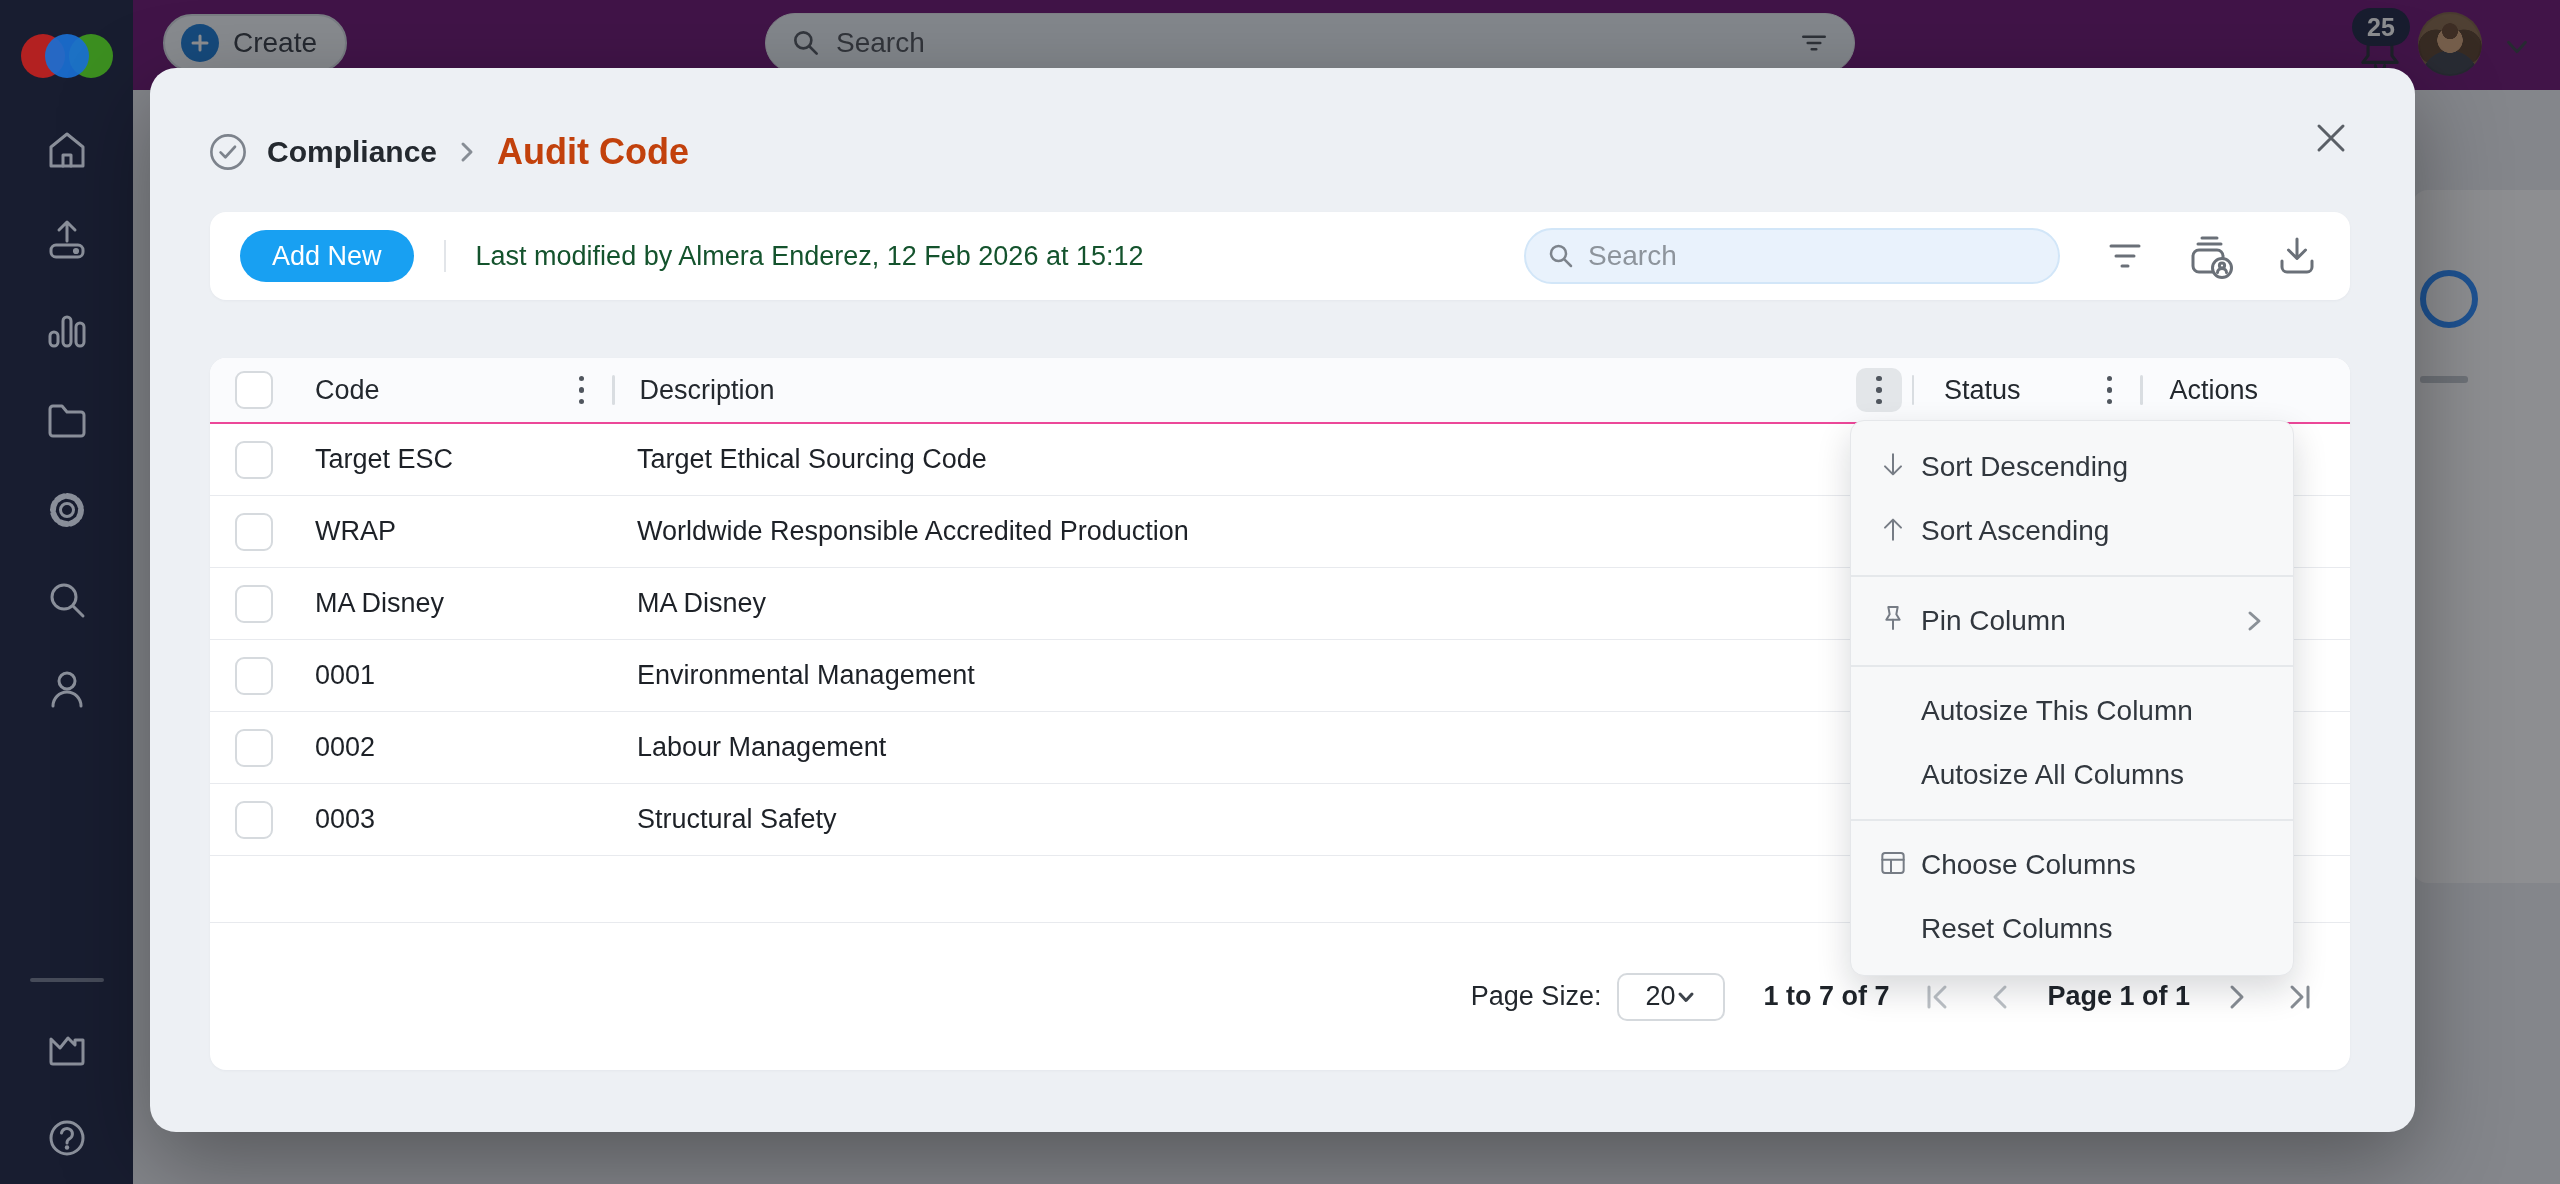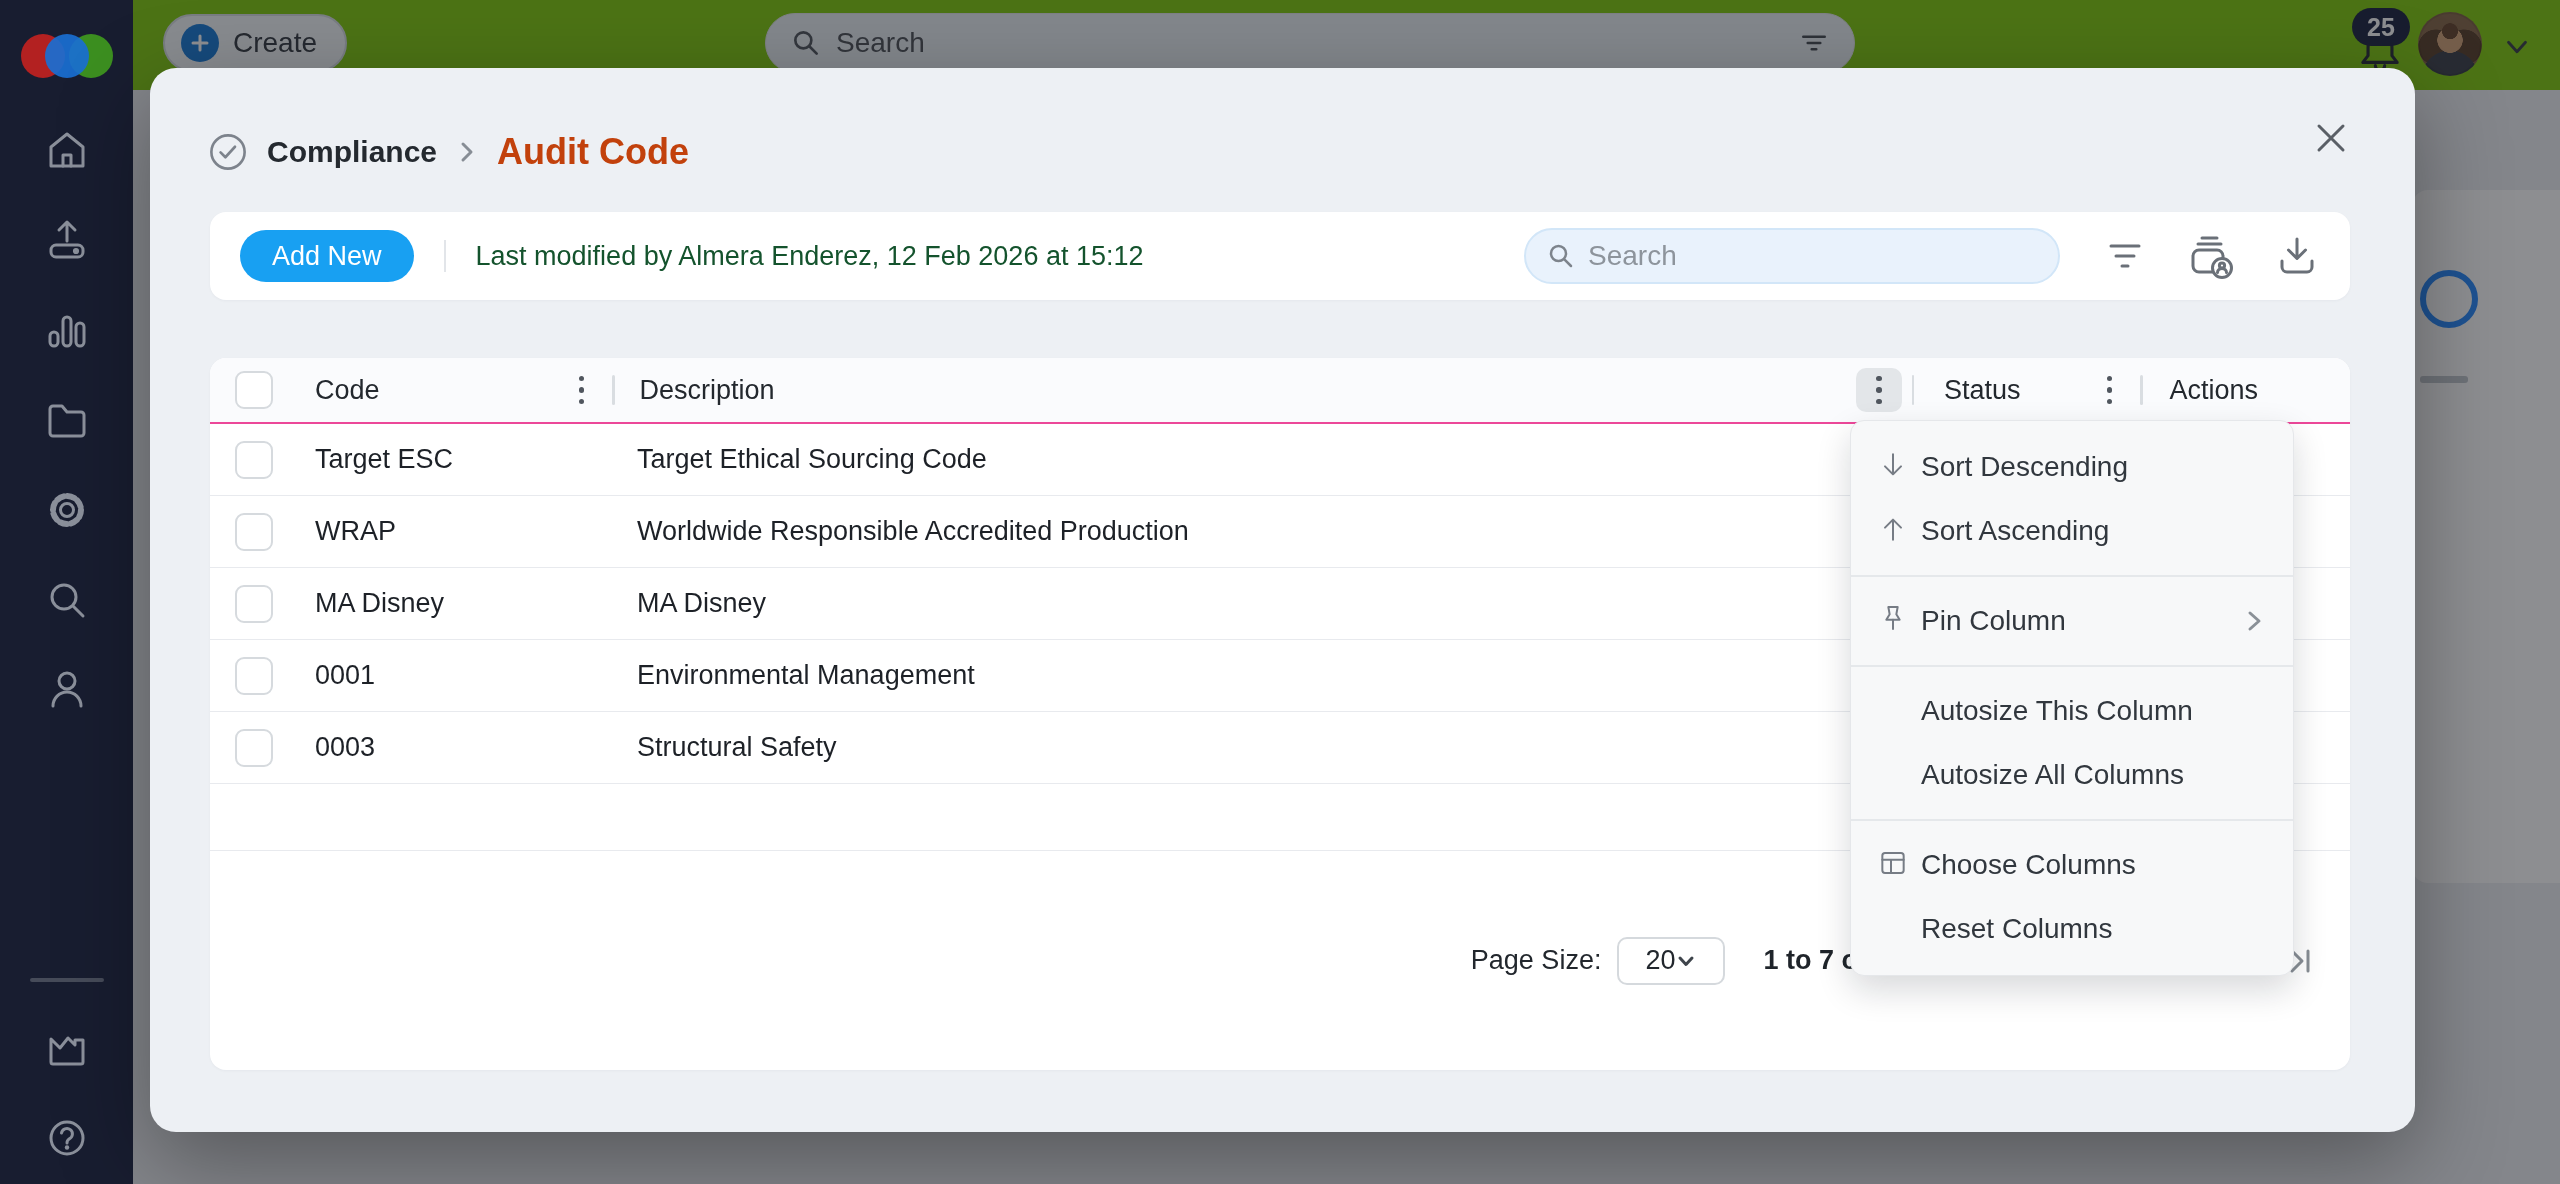--- a/index.html
+++ b/index.html
@@ -13,21 +13,21 @@
   .logo { margin-top:30px; width:100px; height:52px; }
   .side-nav { margin-top:44px; display:flex; flex-direction:column; gap:42px; align-items:center; }
   .side-btn { width:48px; height:48px; color:#8b909b; cursor:pointer; }
   .side-btn svg { width:48px; height:48px; }
   .side-bottom { position:absolute; left:0; right:0; top:978px; display:flex; flex-direction:column; align-items:center; }
   .side-divider { width:74px; height:4px; background:#464b59; border-radius:2px; }
   .side-bottom .side-btn { margin-top:42px; }
 
   
   .content { position:absolute; left:133px; right:0; top:0; bottom:0; background:#eef0f3; }
-  .topbar { position:absolute; left:0; right:0; top:0; height:90px; background:#84cc16; }
+  .topbar { position:absolute; left:0; right:0; top:0; height:90px; background:#701a75; }
   .create-btn { position:absolute; left:30px; top:14px; height:58px; border-radius:29px; border:2px solid #d9dfe5;
                 background:#f6f9fb; display:flex; align-items:center; gap:14px; padding:0 28px 0 16px; cursor:pointer; }
   .plus-circle { width:38px; height:38px; border-radius:50%; background:#1f7fd8; color:#fff; display:flex; align-items:center; justify-content:center; }
   .plus-circle svg { width:20px; height:20px; }
   .create-label { font-size:28px; color:#3b4148; font-weight:500; }
   .top-search { position:absolute; left:632px; top:13px; width:1090px; height:60px; border-radius:30px;
                 background:#edf1f5; border:1px solid #e2e6eb; display:flex; align-items:center; padding:0 24px; gap:14px; }
   .top-search svg.mag { width:32px; height:32px; color:#565c63; flex:none; }
   .top-search input { flex:1; border:none; outline:none; background:transparent; font-size:28px; color:#3f454c; font-family:inherit; }
   .top-search input::placeholder { color:#53585e; opacity:1; }
@@ -372,20 +372,31 @@
           </div>
         <div class="cell-desc">
             <span class="td-text">Environmental Management</span>
           </div>
       </div>
       <div class="trow">
         <div class="cell-check">
             <div class="checkbox"></div>
           </div>
         <div class="cell-code">
+            <span class="td-text">0002</span>
+          </div>
+        <div class="cell-desc">
+            <span class="td-text">Labour Management</span>
+          </div>
+      </div>
+      <div class="trow">
+        <div class="cell-check">
+            <div class="checkbox"></div>
+          </div>
+        <div class="cell-code">
             <span class="td-text">0003</span>
           </div>
         <div class="cell-desc">
             <span class="td-text">Structural Safety</span>
           </div>
       </div>
 
       <div class="row-empty"></div>
 
       <div class="tfoot">

